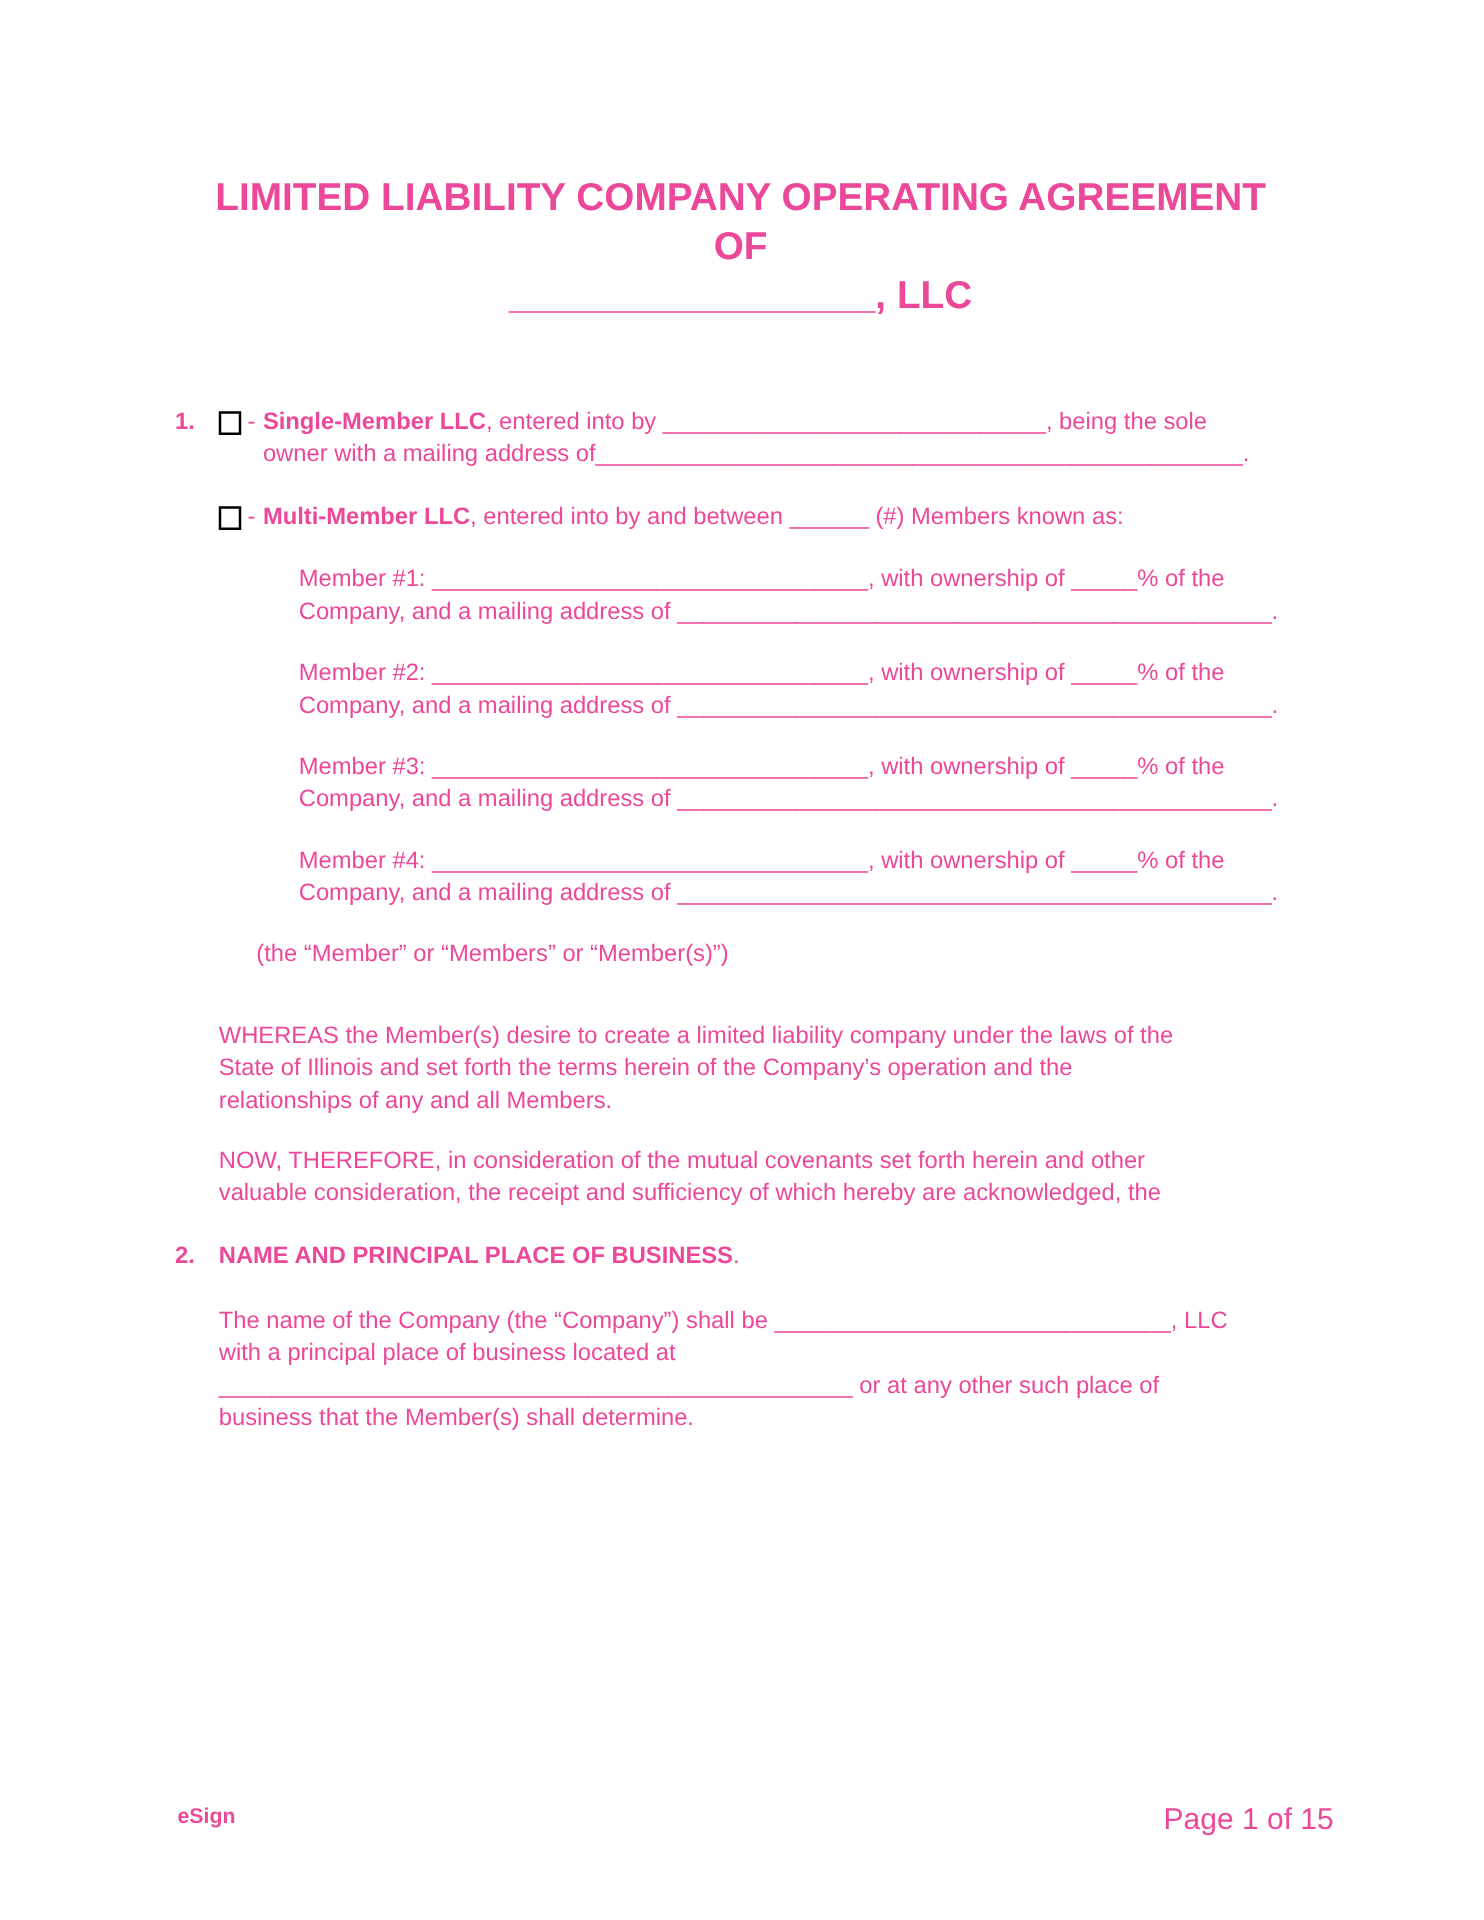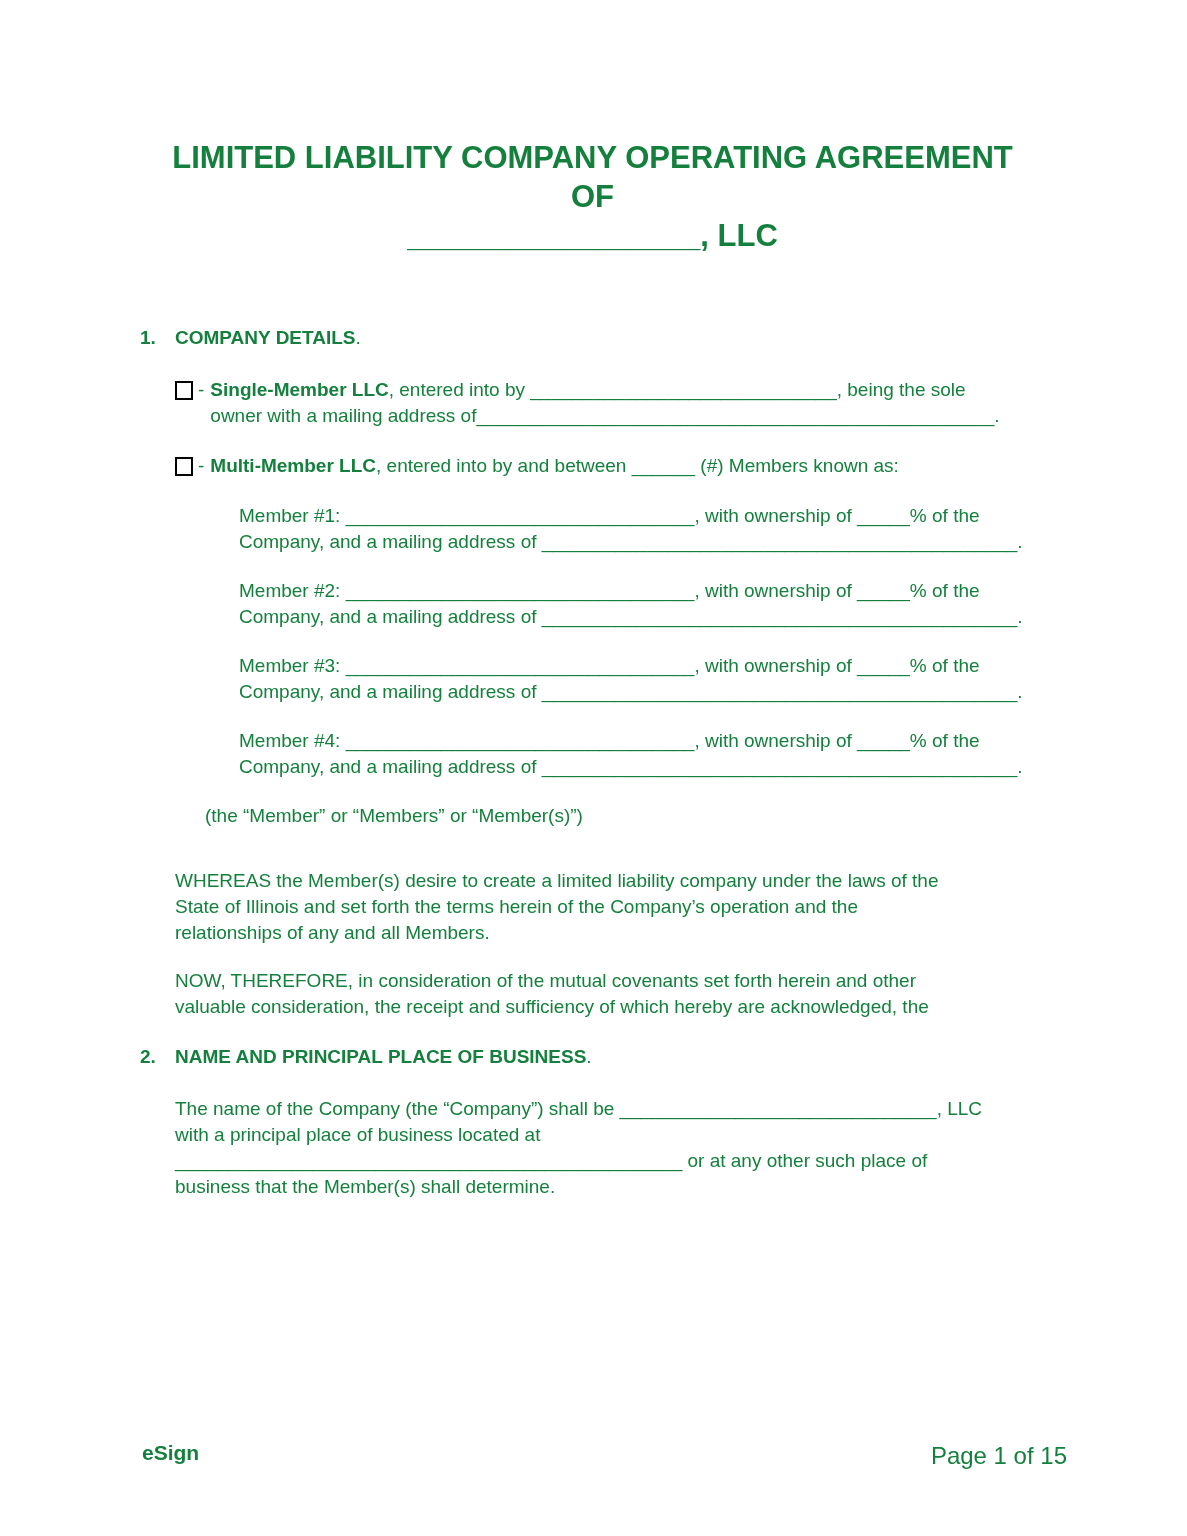--- a/index.html
+++ b/index.html
@@ -1,21 +1,21 @@
 <!DOCTYPE html>
 <html><head>
 <meta charset="utf-8">
 <style>
   html, body { margin: 0; padding: 0; background: #ffffff; }
   .page {
     position: relative;
     width: 1187px;
     height: 1536px;
     background: #ffffff;
-    color: #15803d;
+    color: #ec4899;
     font-family: "Liberation Sans", sans-serif;
     font-size: 19px;
     line-height: 26px;
     overflow: hidden;
   }
   .content {
     position: absolute;
     top: 138px;
     left: 140px;
     width: 905px;
@@ -45,21 +45,21 @@
   .dash { flex: none; padding: 0 6px 0 5px; }
   .check-text { flex: 1; min-width: 0; }
   .member { margin-left: 64px; margin-bottom: 23px; }
   .note { margin-left: 30px; margin-bottom: 39px; }
   .sec2-gap { margin-top: 2px; }
   .footer-brand {
     position: absolute;
     left: 142px;
     top: 1440px;
     font-weight: bold;
-    font-size: 21px;
+    font-size: 17px;
   }
   .footer-page {
     position: absolute;
     right: 120px;
     top: 1443px;
     font-size: 24px;
   }
 </style>
 </head>
 <body>
@@ -70,21 +70,20 @@
     <div class="doc-title">
       <div>LIMITED LIABILITY COMPANY OPERATING AGREEMENT</div>
       <div>OF</div>
       <div><span>_________________</span><span>, LLC</span></div>
     </div>
 
     <div class="sec">
       <div class="sec-num">1.</div>
       <div class="sec-content">
 
-        <div class="sec-head"><span class="hd">COMPANY DETAILS</span><span>.</span></div>
 
 
         <div class="check-row">
           <span class="cbox"></span>
           <span class="dash">-</span>
           <div class="check-text"><span class="b">Single-Member LLC</span><span>, entered into by </span><span>_____________________________</span><span>, being the sole</span><br><span>owner with a mailing address of</span><span>_________________________________________________</span><span>.</span></div>
         </div>
 
         <div class="check-row">
           <span class="cbox"></span>

